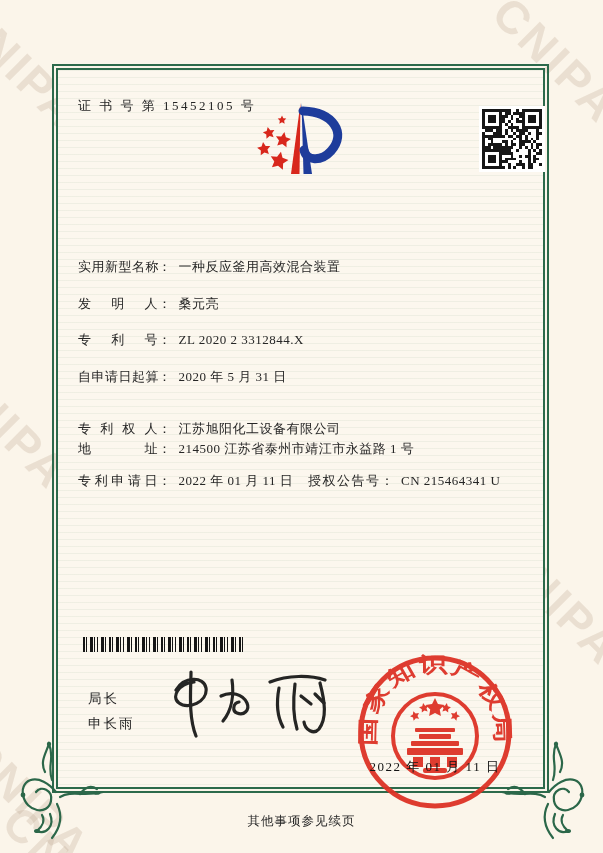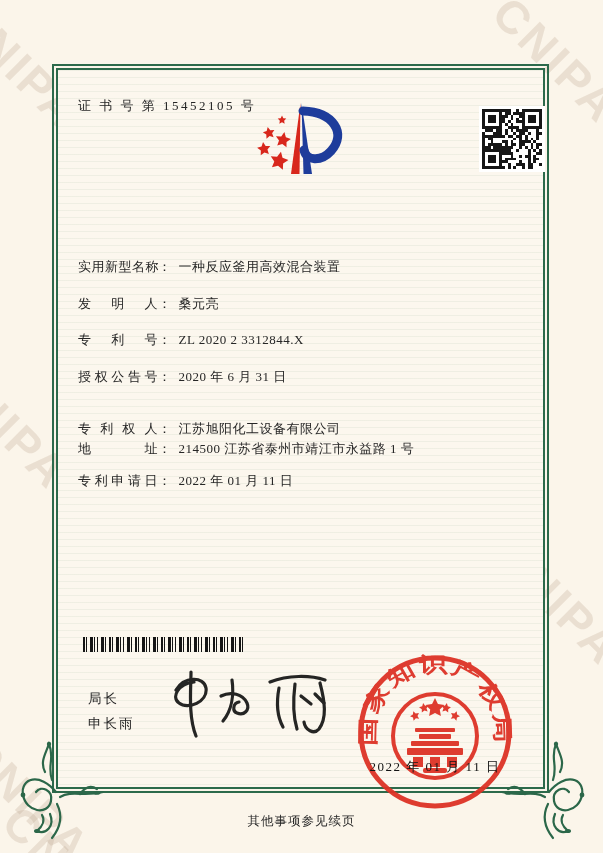--- a/index.html
+++ b/index.html
@@ -415,30 +415,33 @@
       <div class="frow" style="top:258px">
         <span class="flabel">实用新型名称</span><span>：</span><span class="fvalue">一种反应釜用高效混合装置</span>
       </div>
       <div class="frow" style="top:295px">
         <span class="flabel">发明人</span><span>：</span><span class="fvalue">桑元亮</span>
       </div>
       <div class="frow" style="top:331px">
         <span class="flabel">专利号</span><span>：</span><span class="fvalue">ZL 2020 2 3312844.X</span>
       </div>
       <div class="frow" style="top:368px">
-        <span class="flabel">授权公告号</span><span>：</span><span class="fvalue">2020 年 6 月 31 日</span>
+        <span class="flabel">自申请日起算</span><span>：</span><span class="fvalue">2020 年 5 月 31 日</span>
       </div>
       <div class="frow" style="top:420px">
         <span class="flabel">专利权人</span><span>：</span><span class="fvalue">江苏旭阳化工设备有限公司</span>
       </div>
       <div class="frow" style="top:440px">
         <span class="flabel">地址</span><span>：</span><span class="fvalue">214500 江苏省泰州市靖江市永益路 1 号</span>
       </div>
       <div class="frow" style="top:472px; width:452px">
         <span class="flabel">专利申请日</span><span>：</span><span class="fvalue">2022 年 01 月 11 日</span>
+        <span class="grant-no">
+          <span class="flabel">授权公告号</span><span>：</span><span class="fvalue">CN 215464341 U</span>
+        </span>
       </div>
     </div>
 
 
     <div class="barcode"></div>
 
     <div class="sig-title">局长</div>
     <div class="sig-name">申长雨</div>
 
     <svg class="signature" width="190" height="78" viewBox="0 0 190 78">

